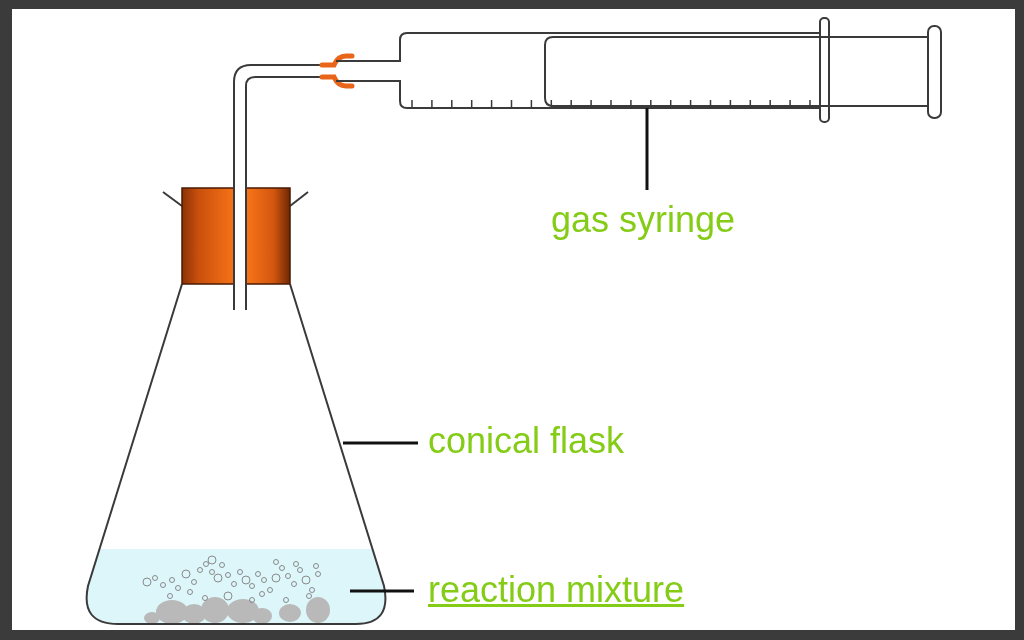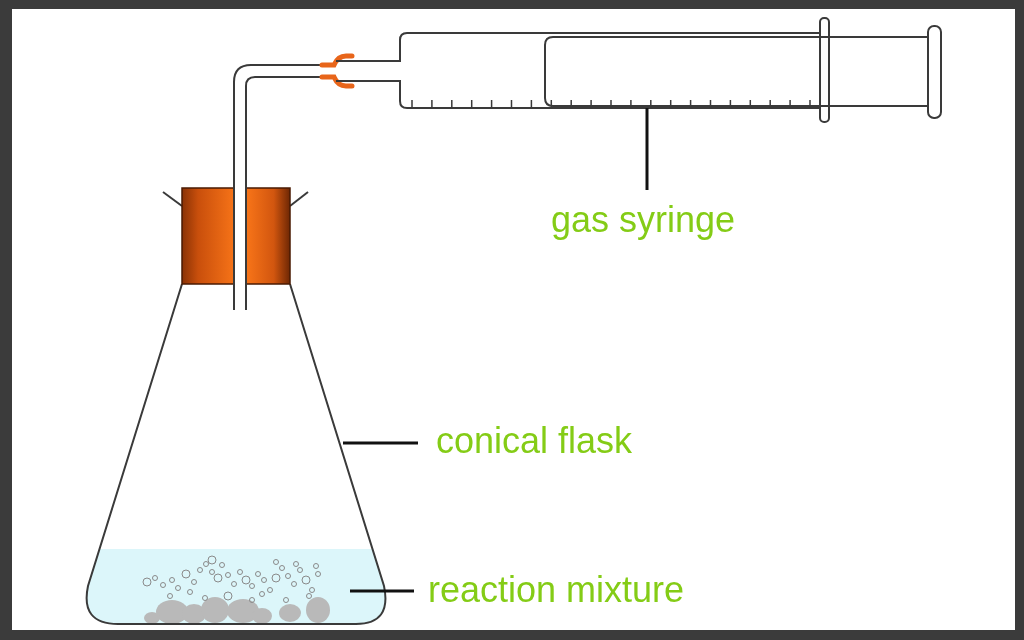--- a/index.html
+++ b/index.html
@@ -160,14 +160,14 @@
   </g>
 
   <g stroke="#111" stroke-width="3">
     <line x1="647" y1="108" x2="647" y2="190"></line>
     <line x1="343" y1="443" x2="418" y2="443"></line>
     <line x1="350" y1="591" x2="414" y2="591"></line>
   </g>
 </svg>
 
 <div class="label" style="left:551px; top:202px;">gas syringe</div>
-<div class="label" style="left:428px; top:423px;margin-left:8px;">conical flask</div>
-<div class="label" style="left:428px; top:572px;">reaction mixture</div>
+<div class="label" style="left:428px; top:423px;">conical flask</div>
+<div class="label" style="left:428px; top:572px;text-decoration:underline;">reaction mixture</div>
 
 </body></html>

